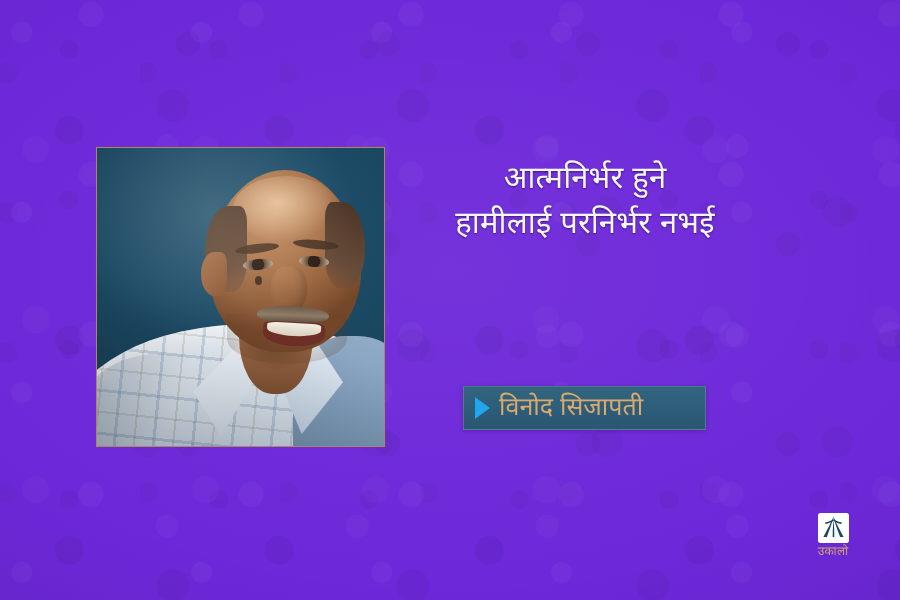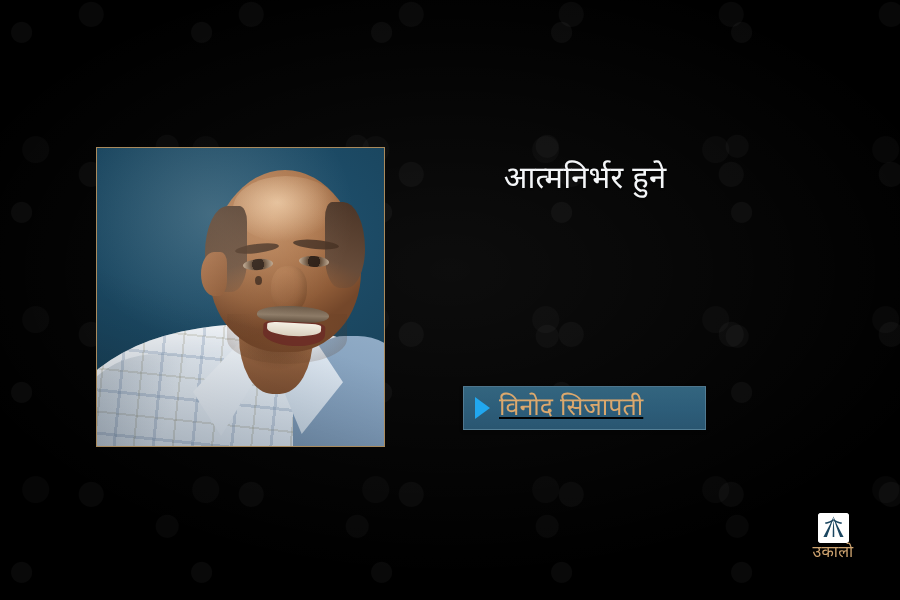--- a/index.html
+++ b/index.html
@@ -11,21 +11,21 @@
     height: 600px;
     overflow: hidden;
     font-family: "Liberation Sans", sans-serif;
   }
 
   
   #quote-card {
     position: relative;
     width: 900px;
     height: 600px;
-    background-color: #000000;
+    background-color: #6d28d9;
     overflow: hidden;
   }
 
   
   #bg-texture {
     position: absolute;
     inset: 0;
     background-image:
       radial-gradient(circle at 12% 18%, rgba(255,255,255,0.035) 0 10px, rgba(0,0,0,0) 11px),
       radial-gradient(circle at 33% 62%, rgba(0,0,0,0.05) 0 14px, rgba(0,0,0,0) 15px),
@@ -270,21 +270,20 @@
     top: 386px;
     width: 243px;
     height: 44px;
     background: linear-gradient(180deg, #33657f 0%, #2d5d79 55%, #2a5671 100%);
     border: 1px solid rgba(174,196,212,0.28);
     box-sizing: border-box;
     display: flex;
     align-items: center;
     padding-left: 11px;
     box-shadow: 0 1px 4px rgba(0,0,0,0.22);
-    text-decoration: underline;
   }
   #attribution-arrow {
     width: 0;
     height: 0;
     border-left: 15px solid #21a7ef;
     border-top: 11px solid transparent;
     border-bottom: 11px solid transparent;
     margin-right: 9px;
     flex: none;
   }
@@ -308,21 +307,21 @@
     width: 31px;
     height: 30px;
     margin: 0 auto;
     background: #ffffff;
     border-radius: 3px;
     display: block;
   }
   #logo-caption {
     margin-top: 2px;
     color: #cfa470;
-    font-size: 16px;
+    font-size: 12px;
     line-height: 13px;
     letter-spacing: 0.2px;
     white-space: nowrap;
   }
 </style>
 </head>
 <body>
 
 <div id="quote-card">
 
@@ -353,20 +352,21 @@
       <div class="pt" id="pt-jaw"></div>
       <div class="pt" id="pt-moustache"></div>
       <div class="pt" id="pt-mouth"></div>
       <div class="pt" id="pt-teeth"></div>
       <div class="pt" id="pt-light"></div>
     </div>
   </div>
 
   <div id="quote-block">
     <div class="quote-line">आत्मनिर्भर हुने</div>
+    <div class="quote-line">हामीलाई परनिर्भर नभई</div>
   </div>
 
   <div id="attribution-band">
     <div id="attribution-arrow"></div>
     <div id="attribution-name">विनोद सिजापती</div>
   </div>
 
   <div id="logo">
     <svg id="logo-mark" viewBox="0 0 31 30">
       <rect x="0" y="0" width="31" height="30" rx="3" fill="#ffffff"></rect>

